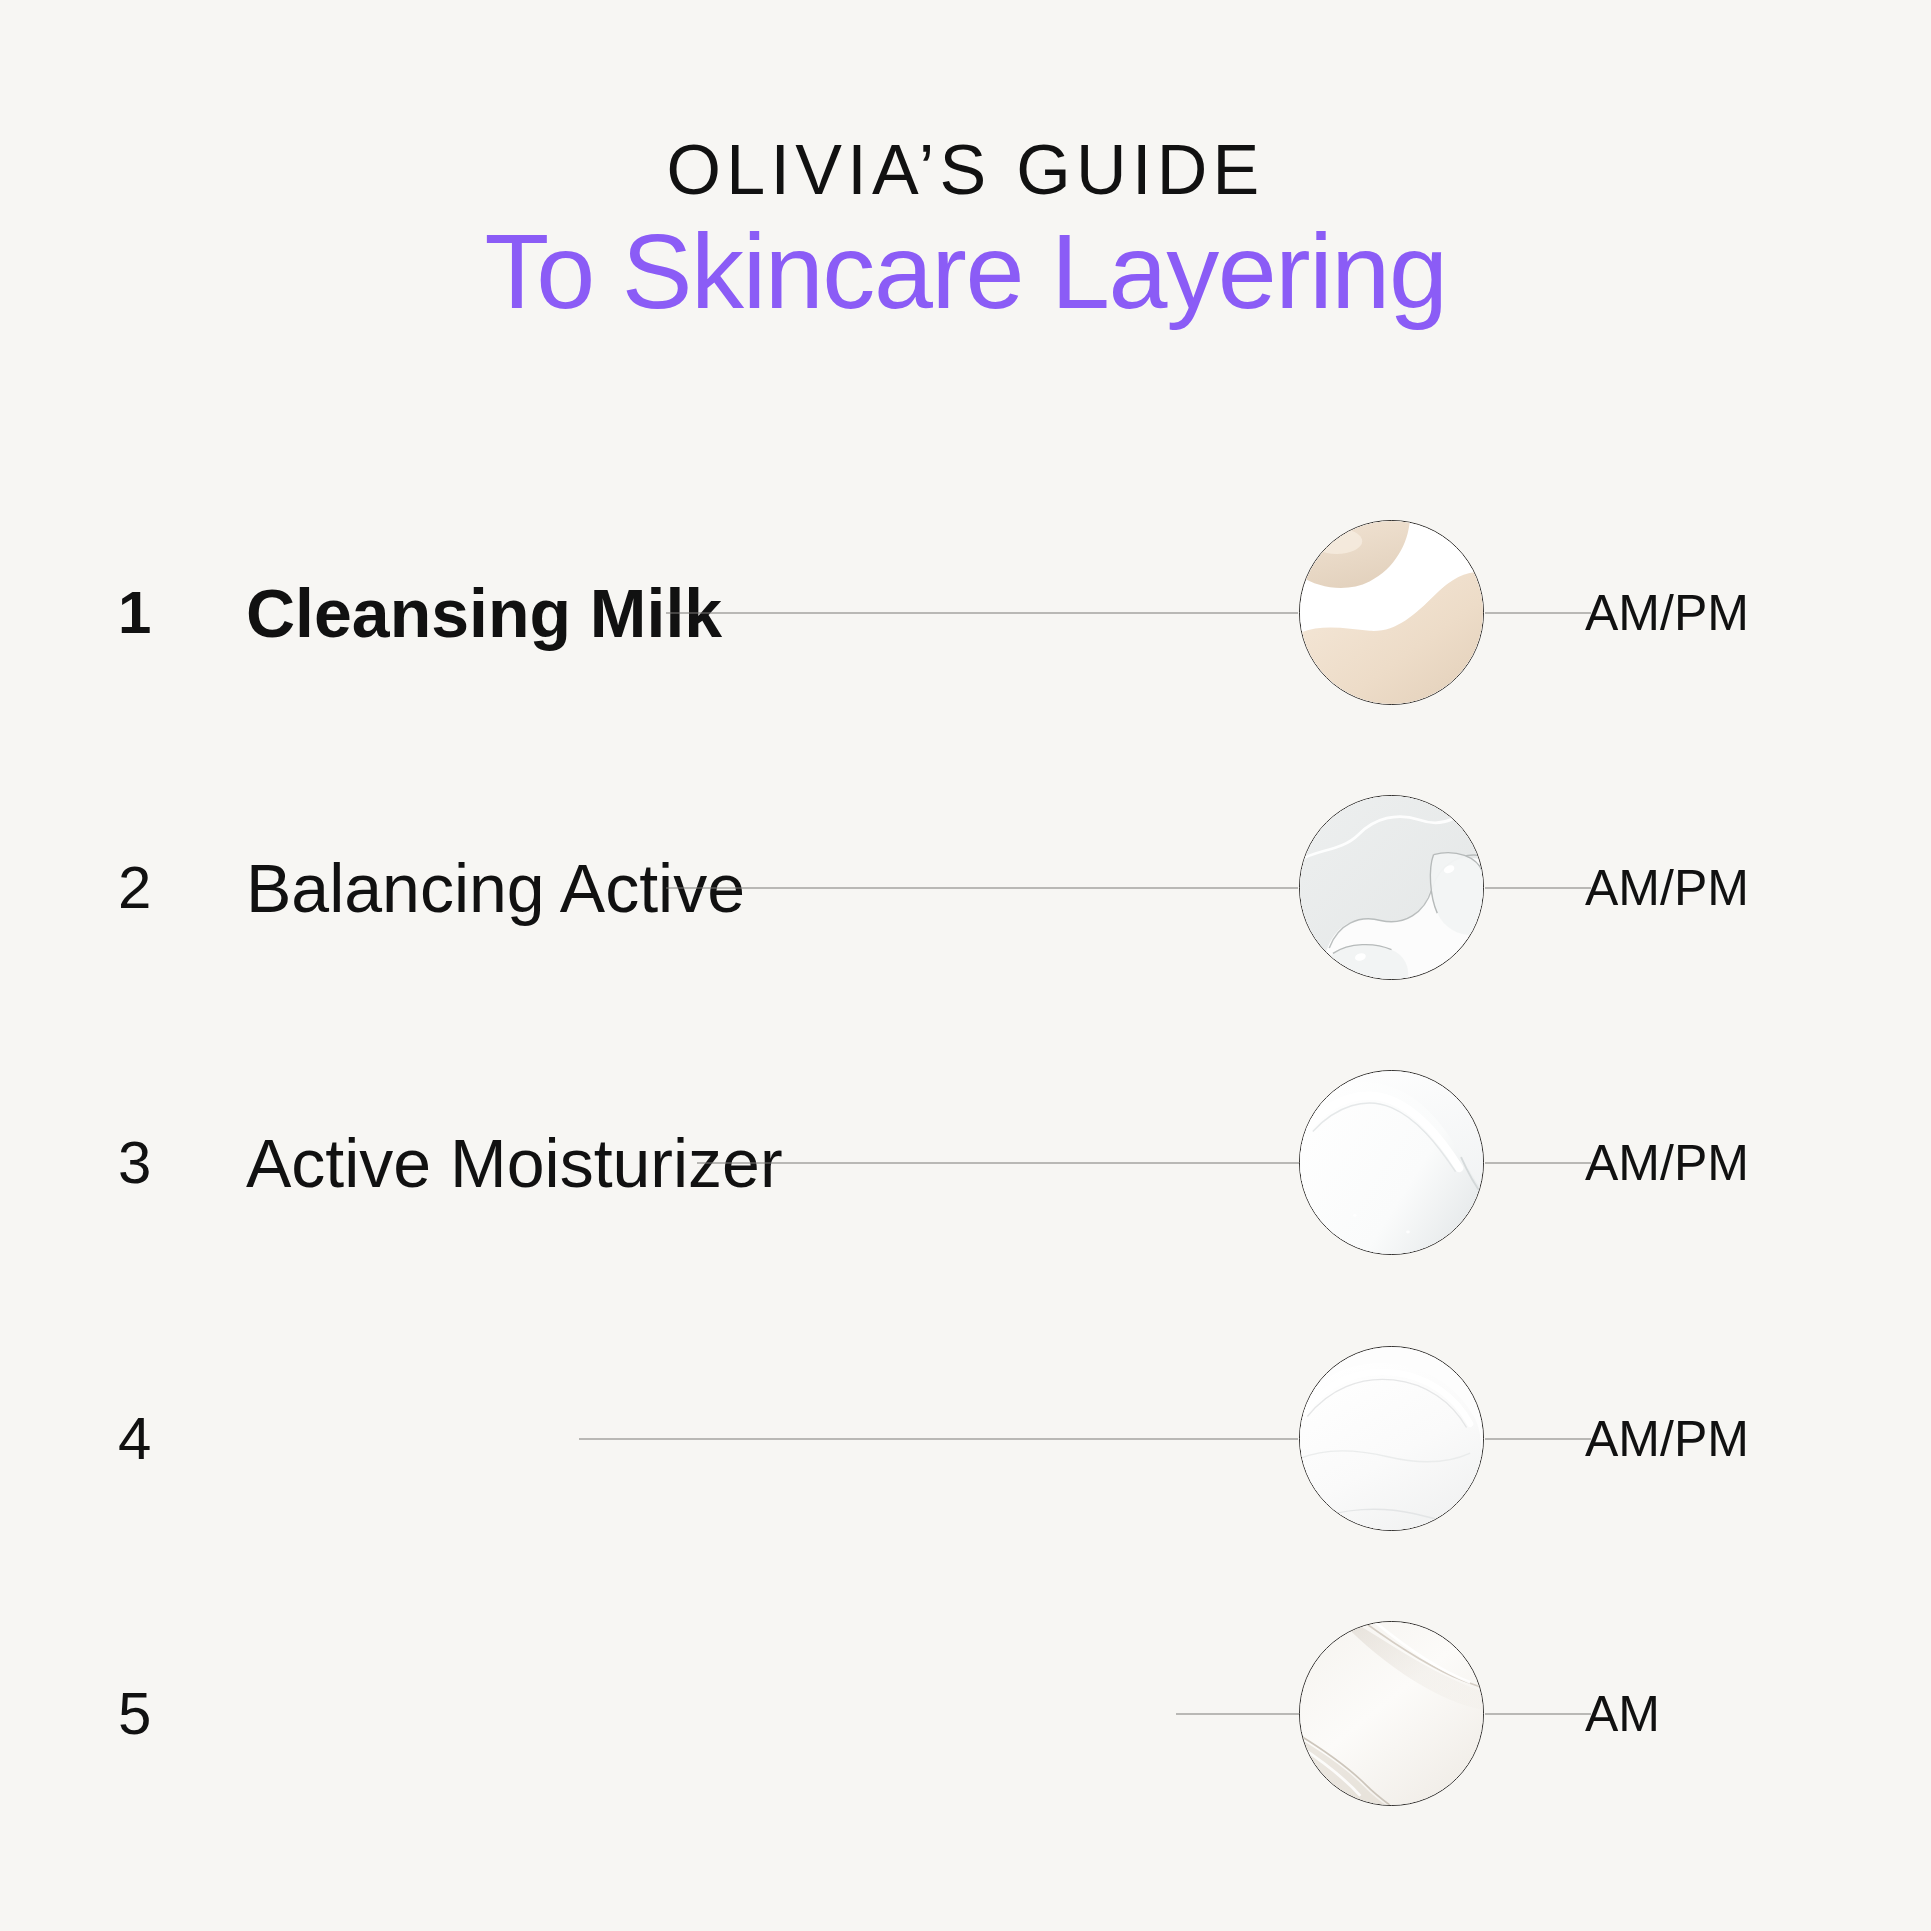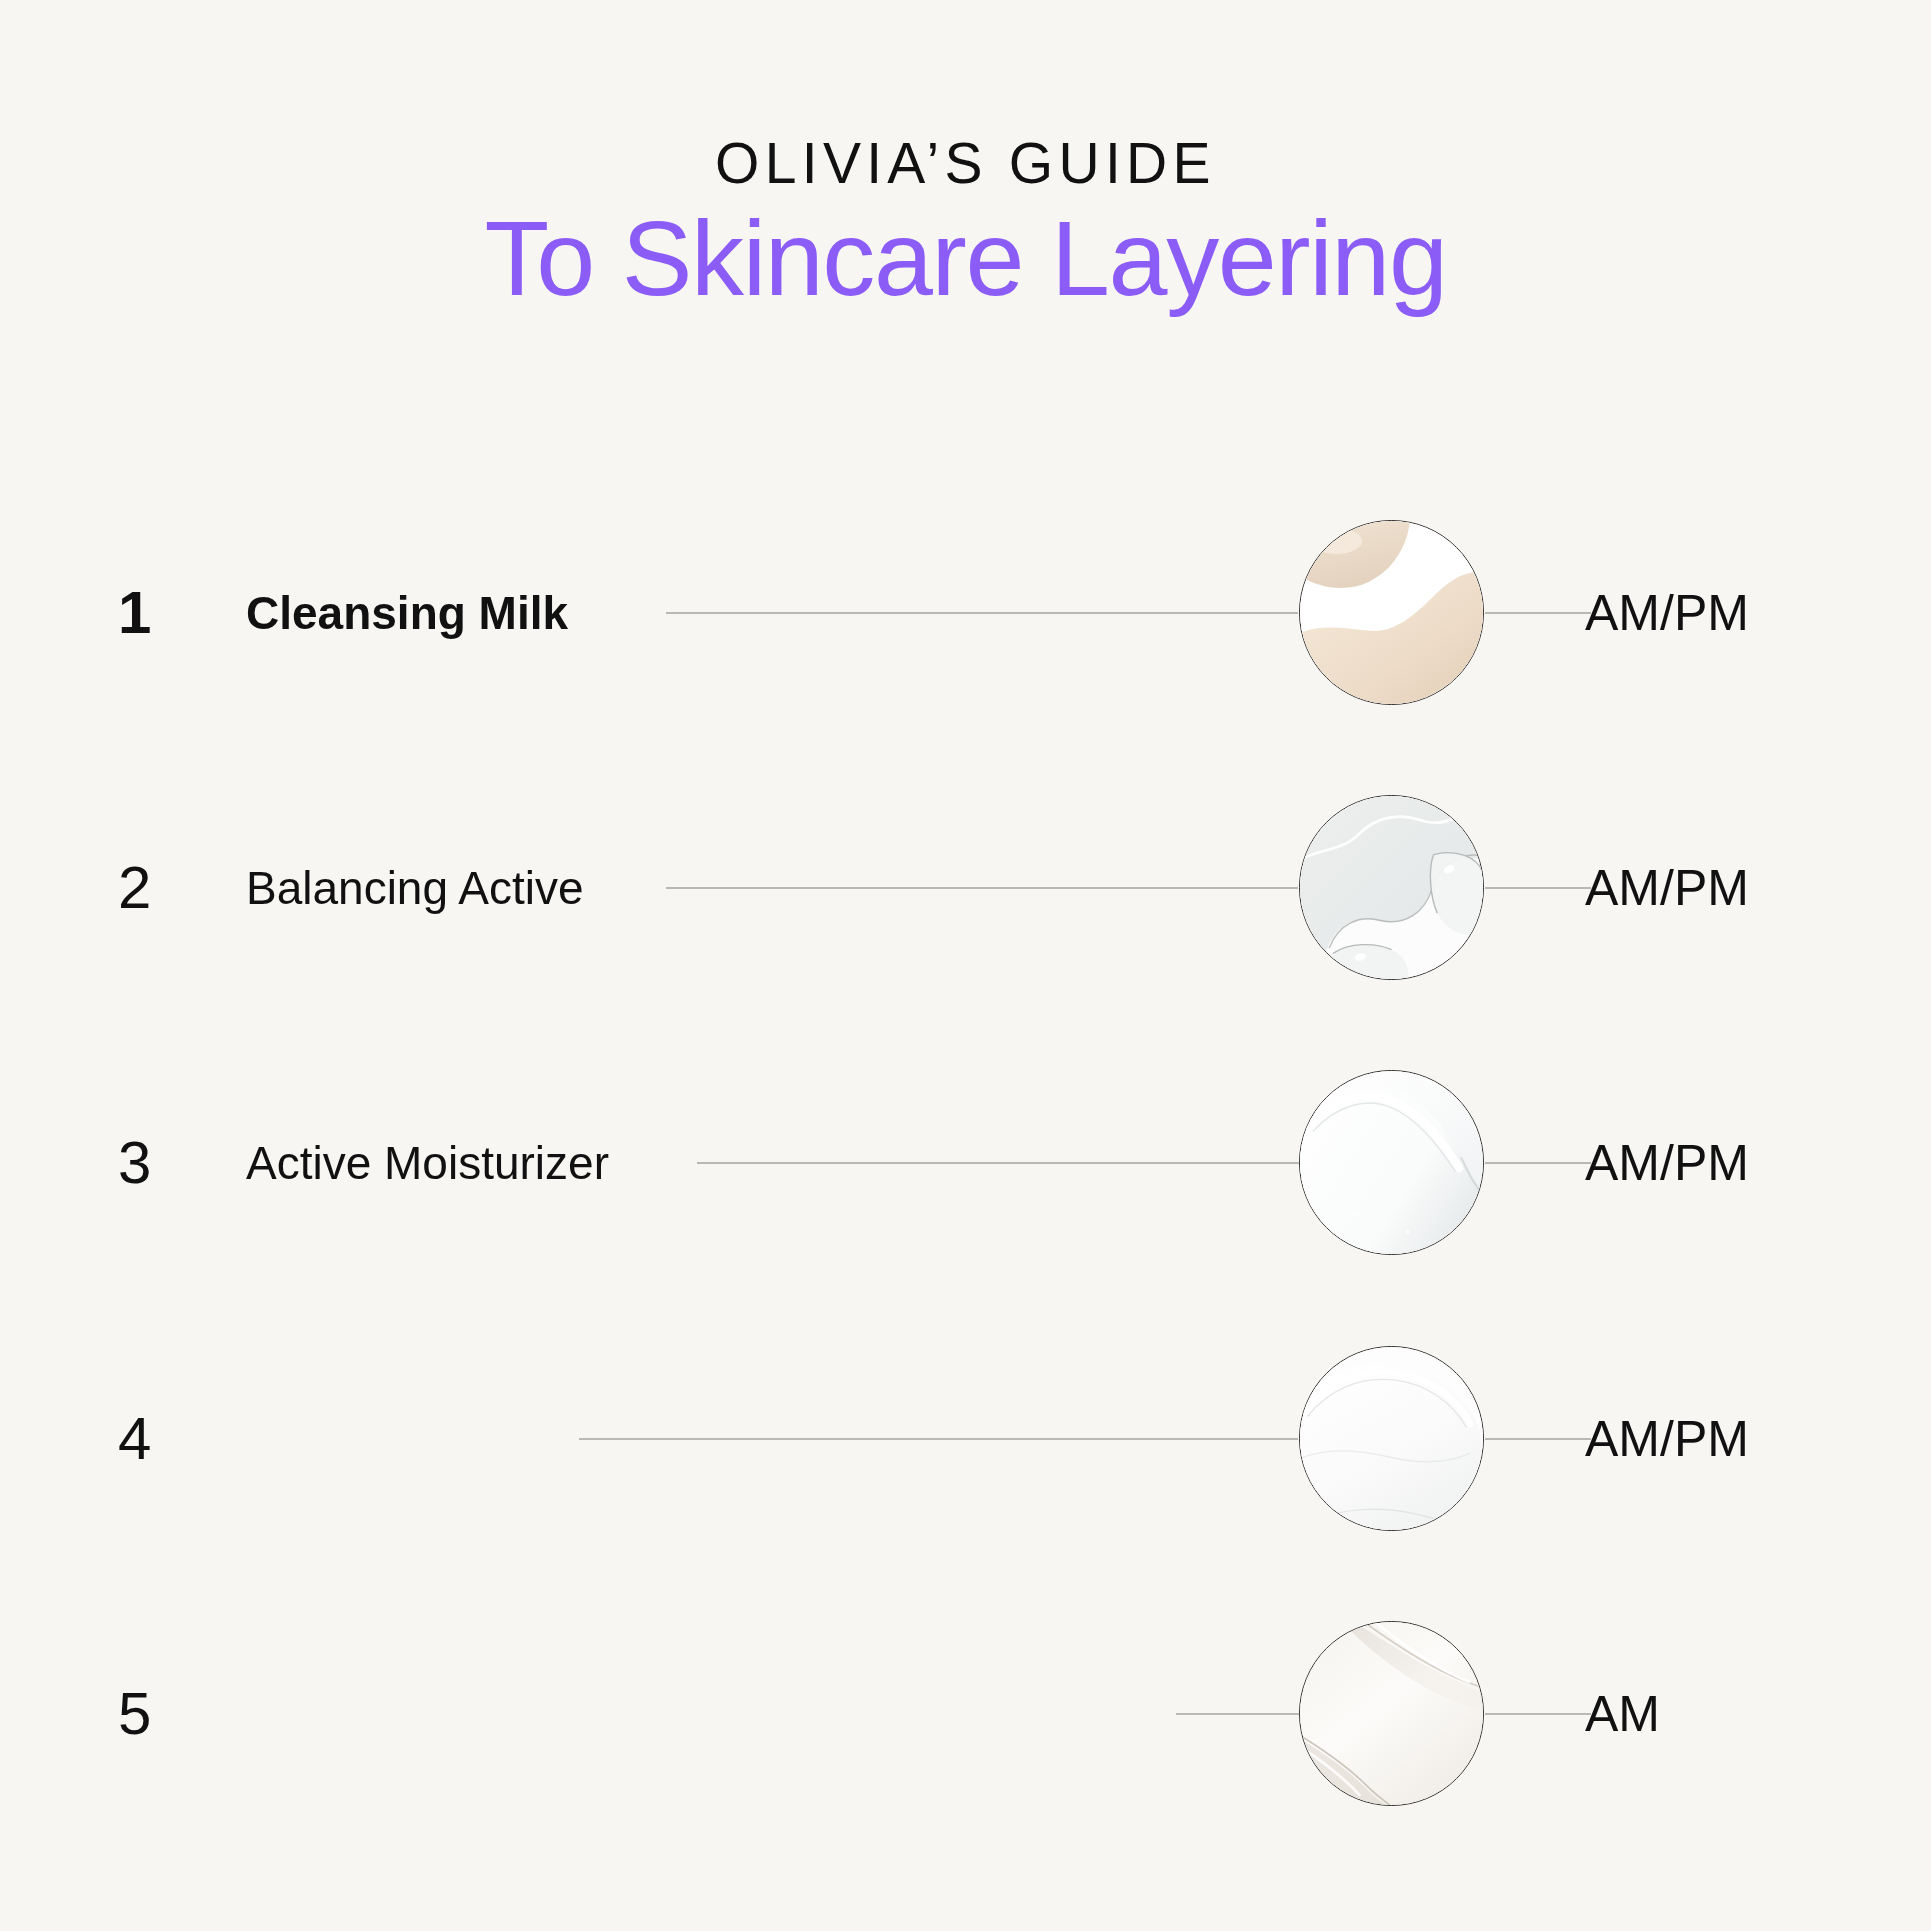--- a/index.html
+++ b/index.html
@@ -18,21 +18,21 @@
   }
 
   
   .header {
     width: 100%;
     padding-top: 135px;
     text-align: center;
   }
 
   .eyebrow {
-    font-size: 57px;
+    font-size: 70px;
     font-weight: 400;
     letter-spacing: 5.3px;
     color: #111111;
     line-height: 1;
   }
 
   .title {
     font-size: 106px;
     font-weight: 400;
     letter-spacing: -1.4px;
@@ -67,21 +67,21 @@
     line-height: 1;
     color: #111111;
     width: 68px;
   }
 
   .row-label {
     position: absolute;
     left: 246px;
     top: 50%;
     transform: translateY(-50%);
-    font-size: 46px;
+    font-size: 68px;
     font-weight: 400;
     line-height: 1;
     white-space: nowrap;
     color: #111111;
   }
 
   .row.is-active .row-num,
   .row.is-active .row-label {
     font-weight: 700;
   }

